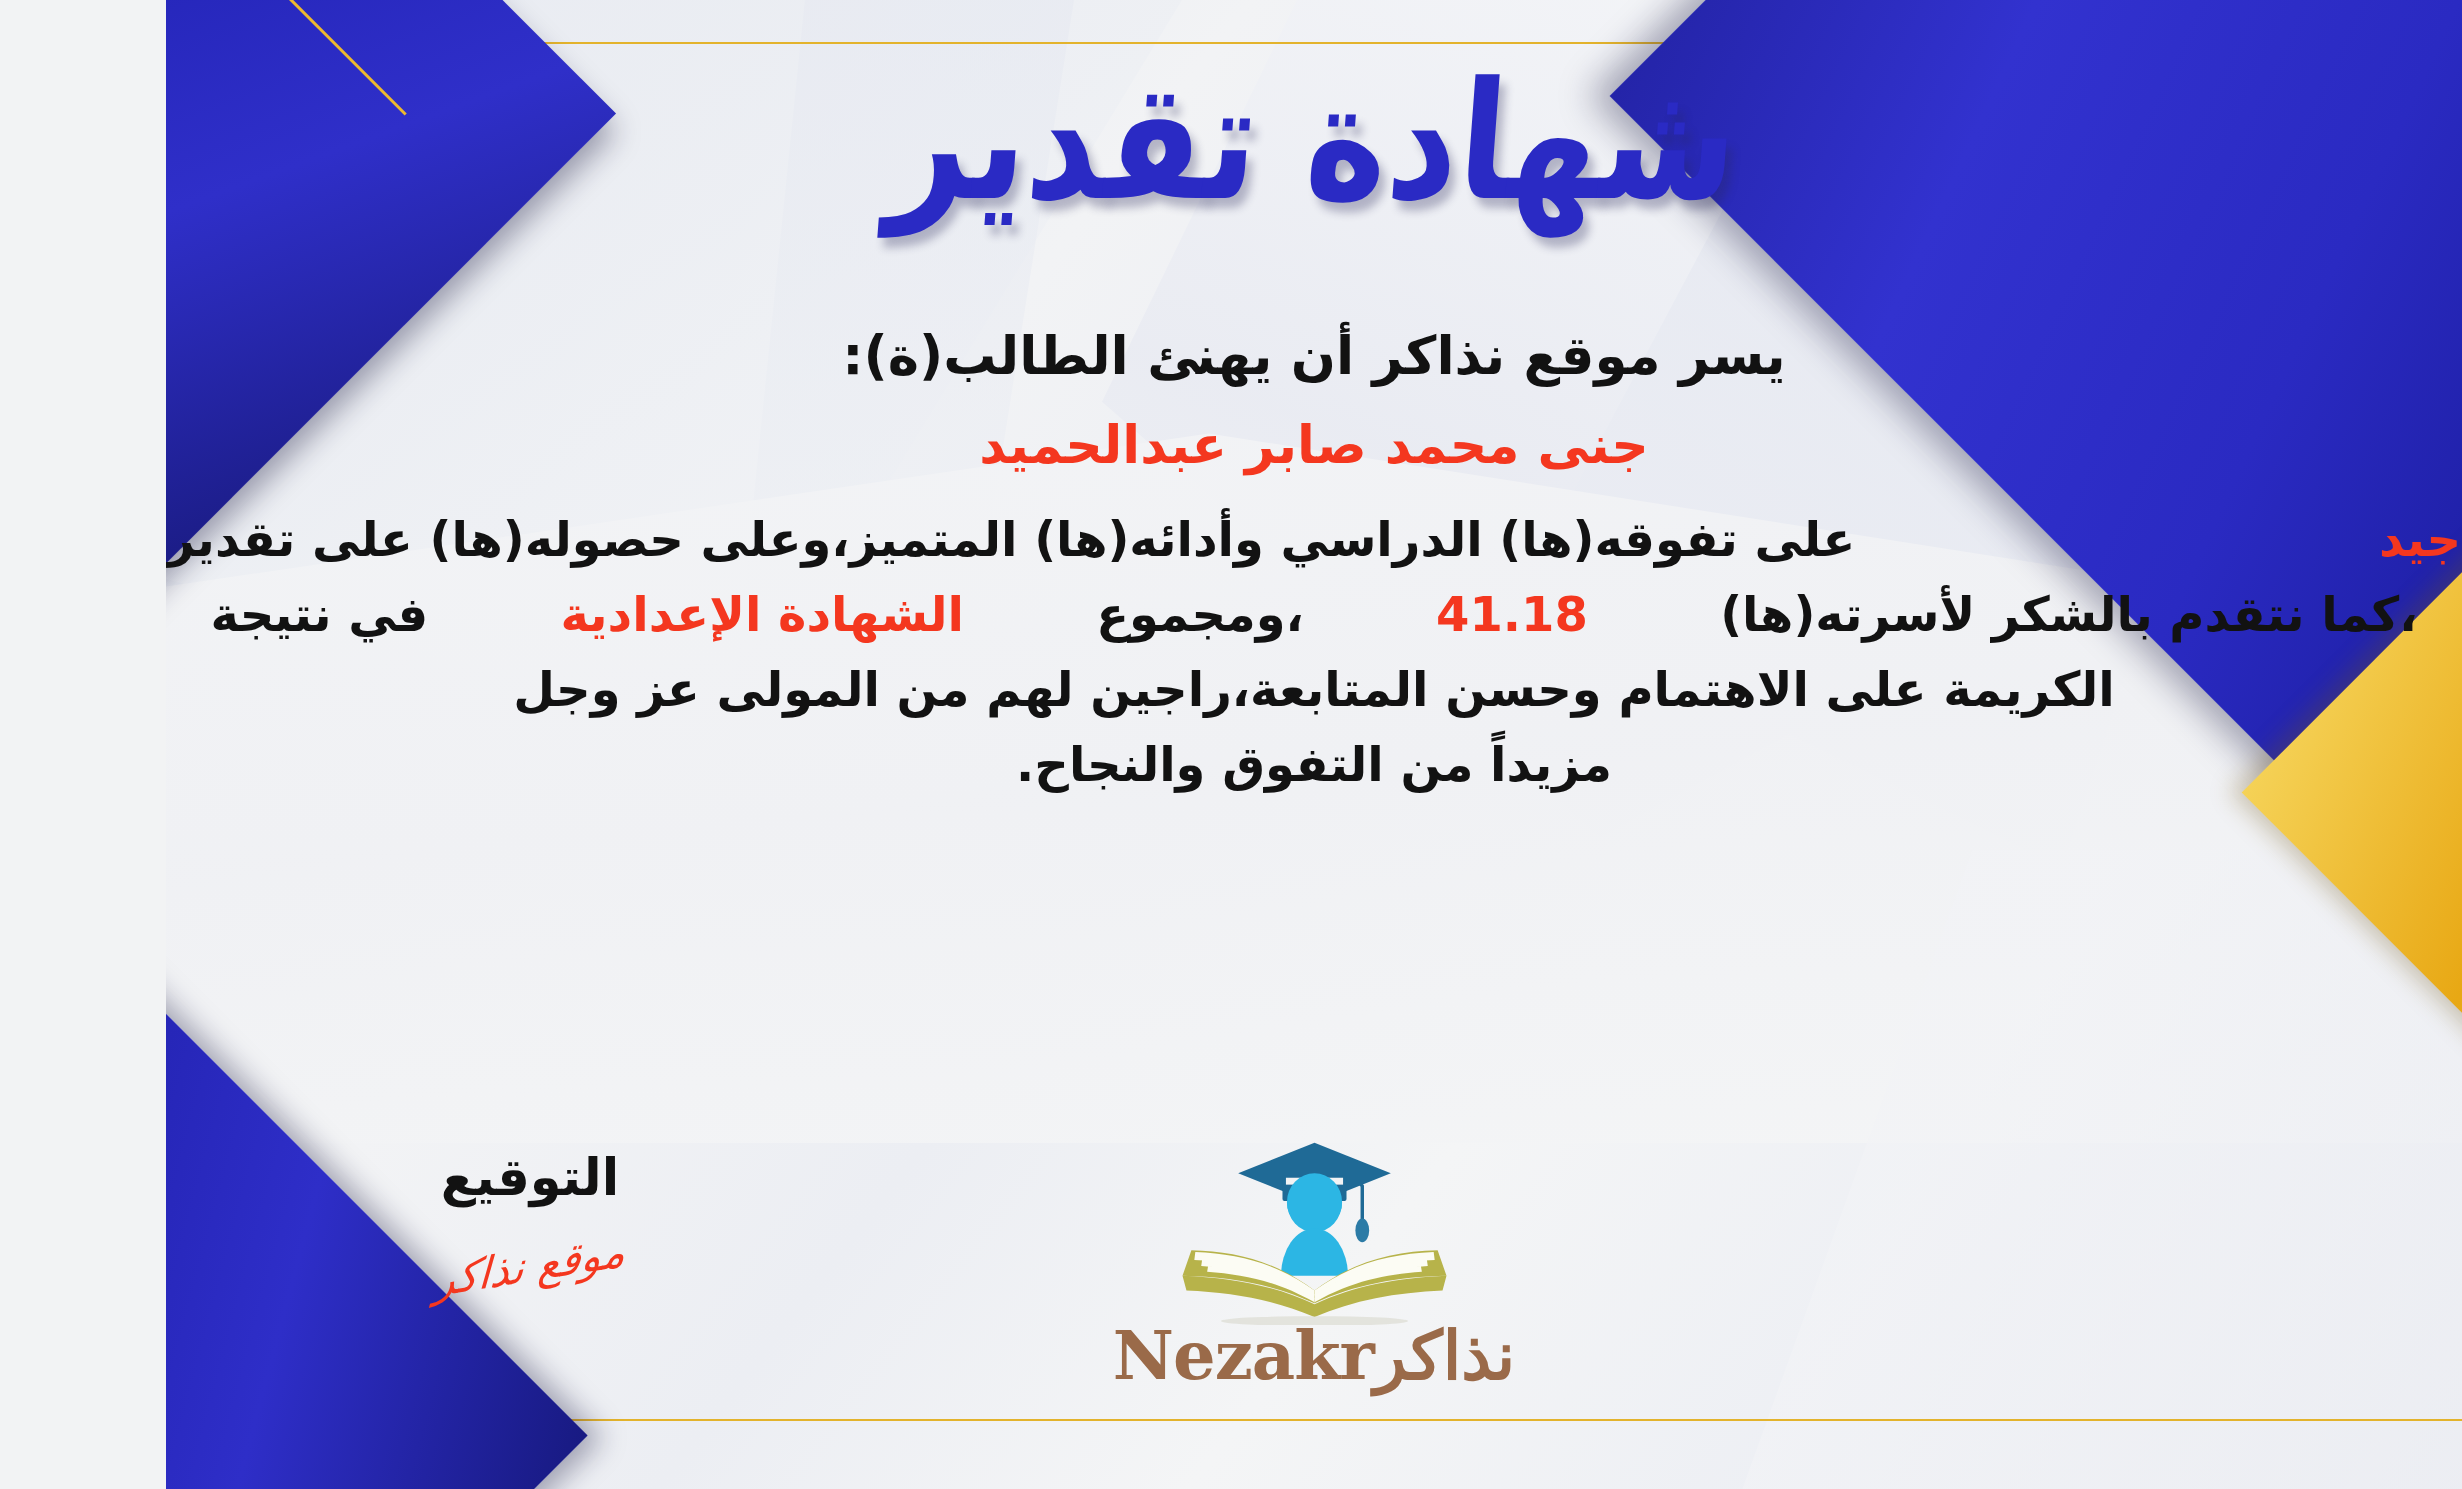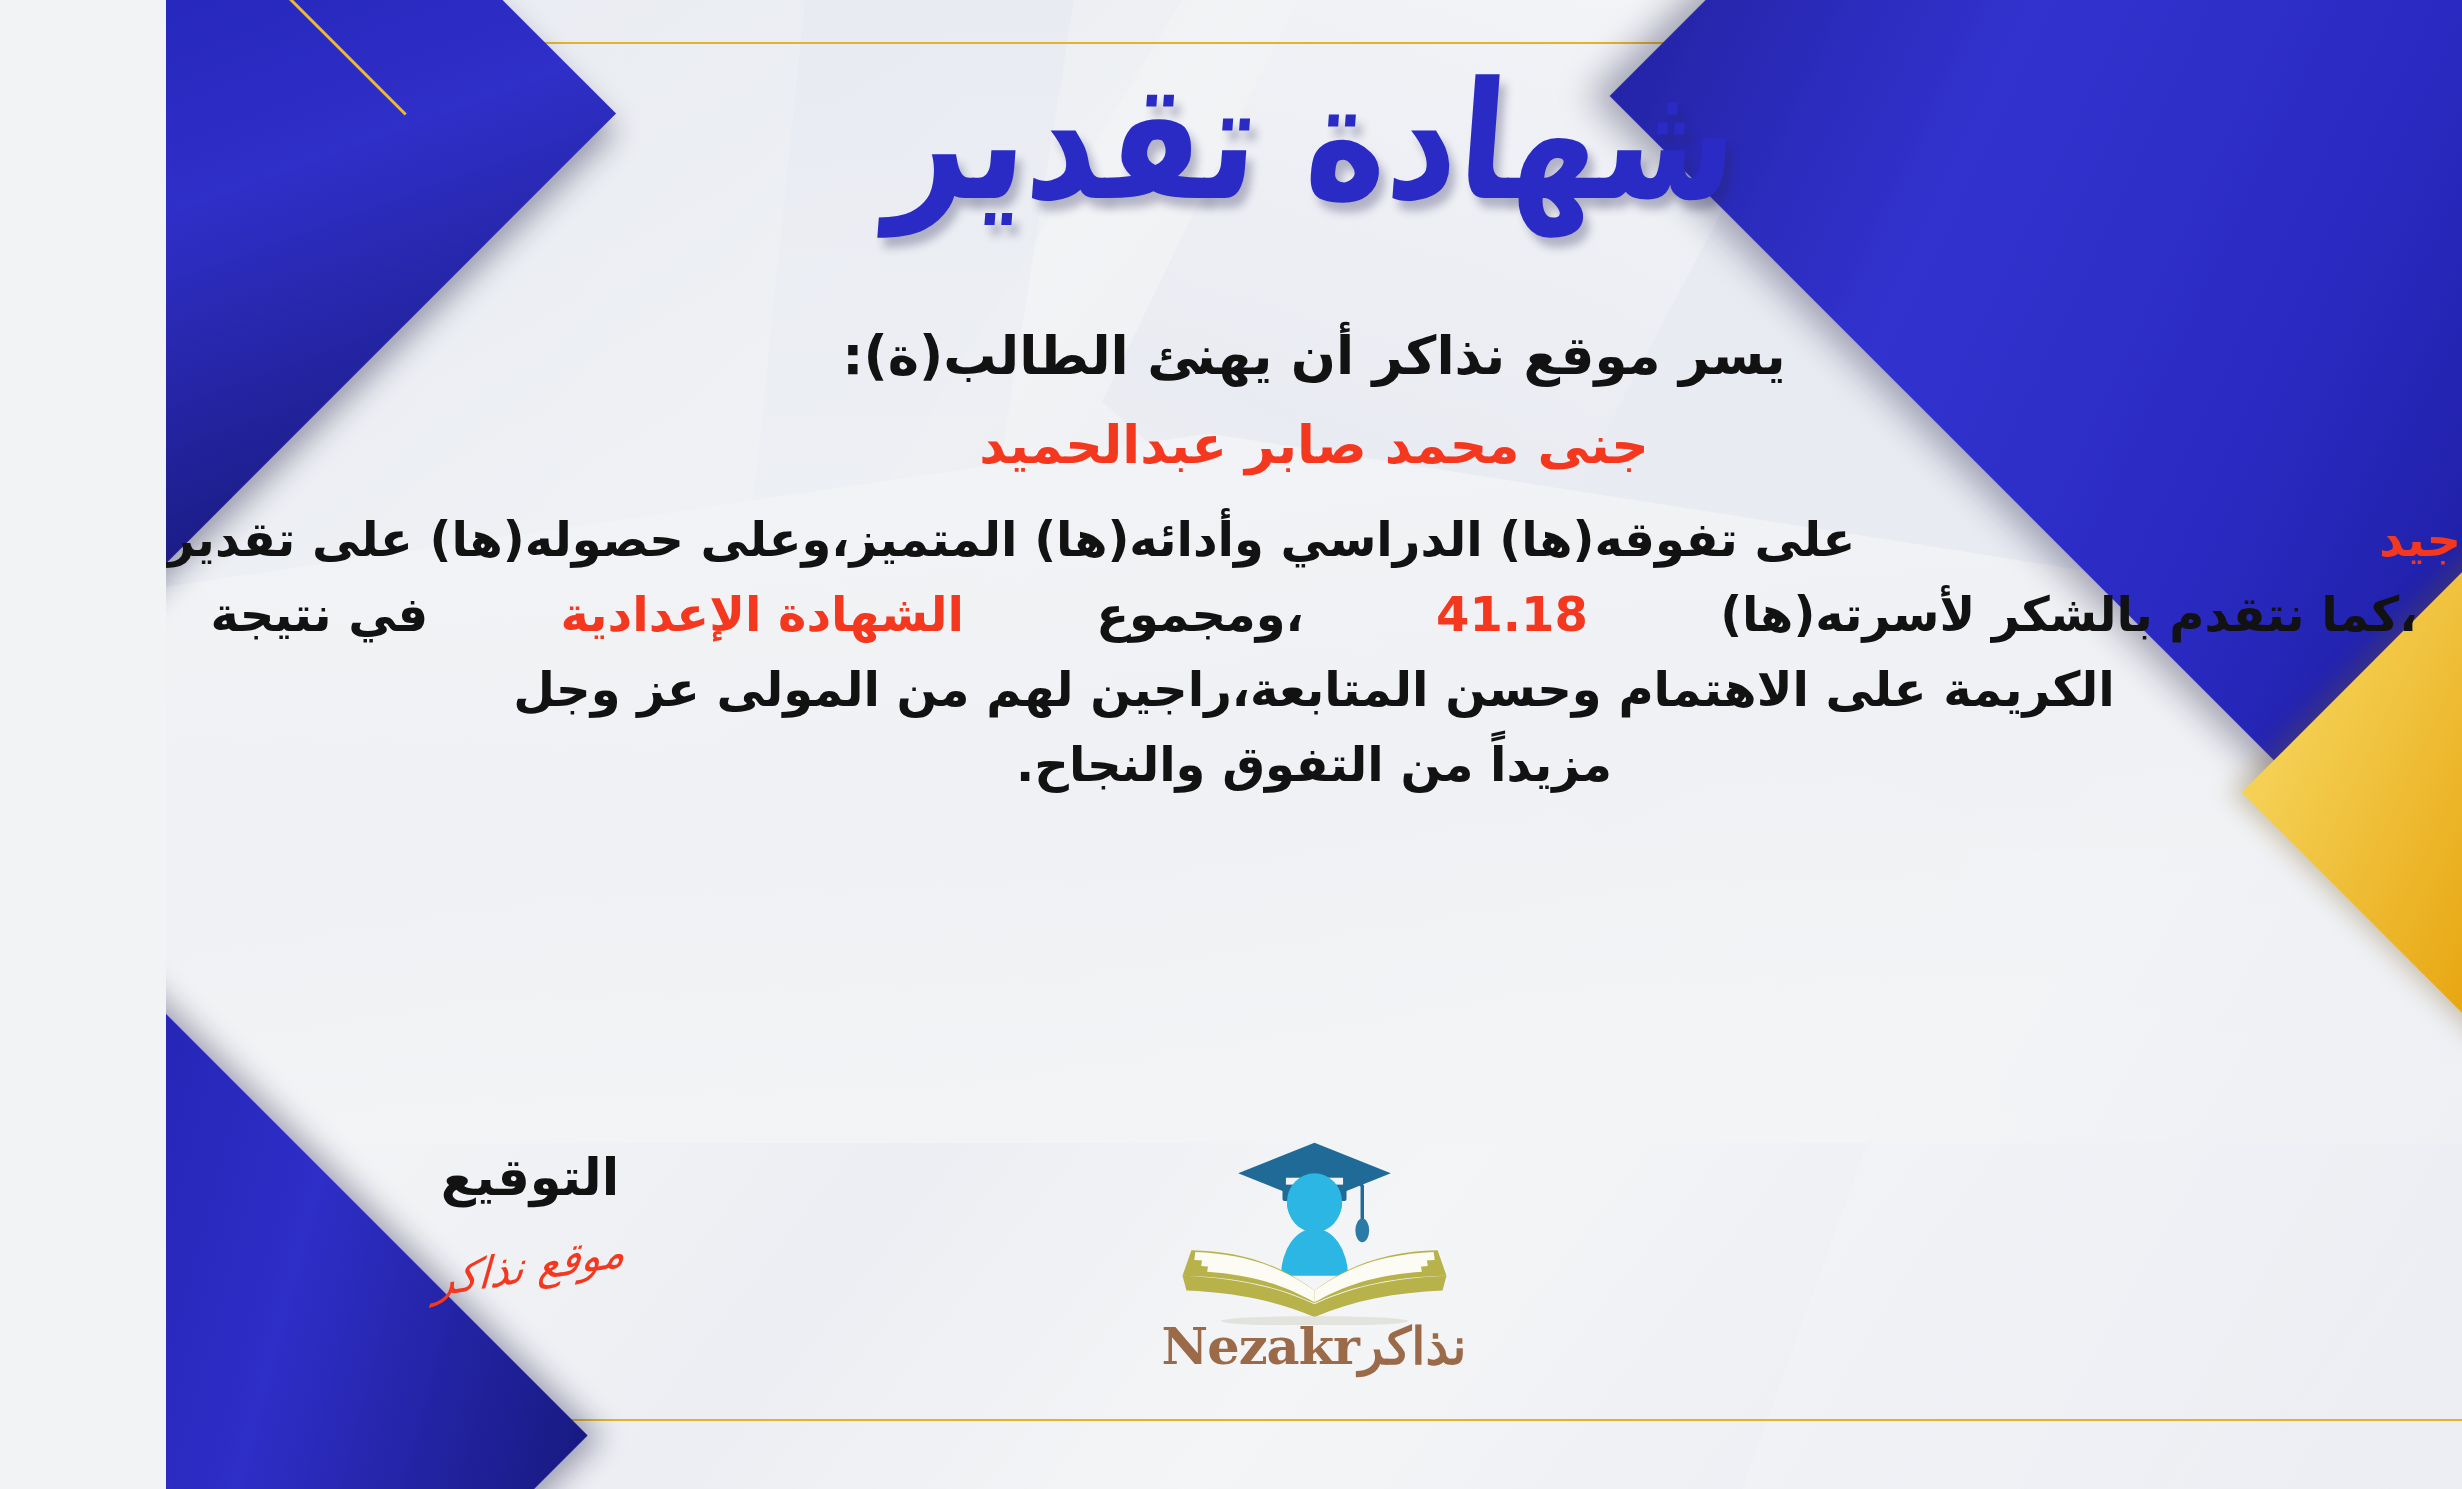--- a/index.html
+++ b/index.html
@@ -271,21 +271,21 @@
     position: absolute;
     left: 0; right: 0;
     top: 0;
     display: flex;
     flex-direction: column;
     align-items: center;
   }
   #logo-mark { width: 345px; height: 197px; }
   #logo-wordmark {
     margin-top: -8.9px;
-    font-size: 51px;
+    font-size: 67px;
     font-weight: bold;
     color: #9a6a49;
     letter-spacing: -1px;
     direction: rtl;
     font-family: "DejaVu Serif", "Liberation Serif", serif;
   }
   #logo-wordmark .latin {
     font-family: "DejaVu Serif", "Liberation Serif", serif;
     direction: ltr;
     display: inline-block;

